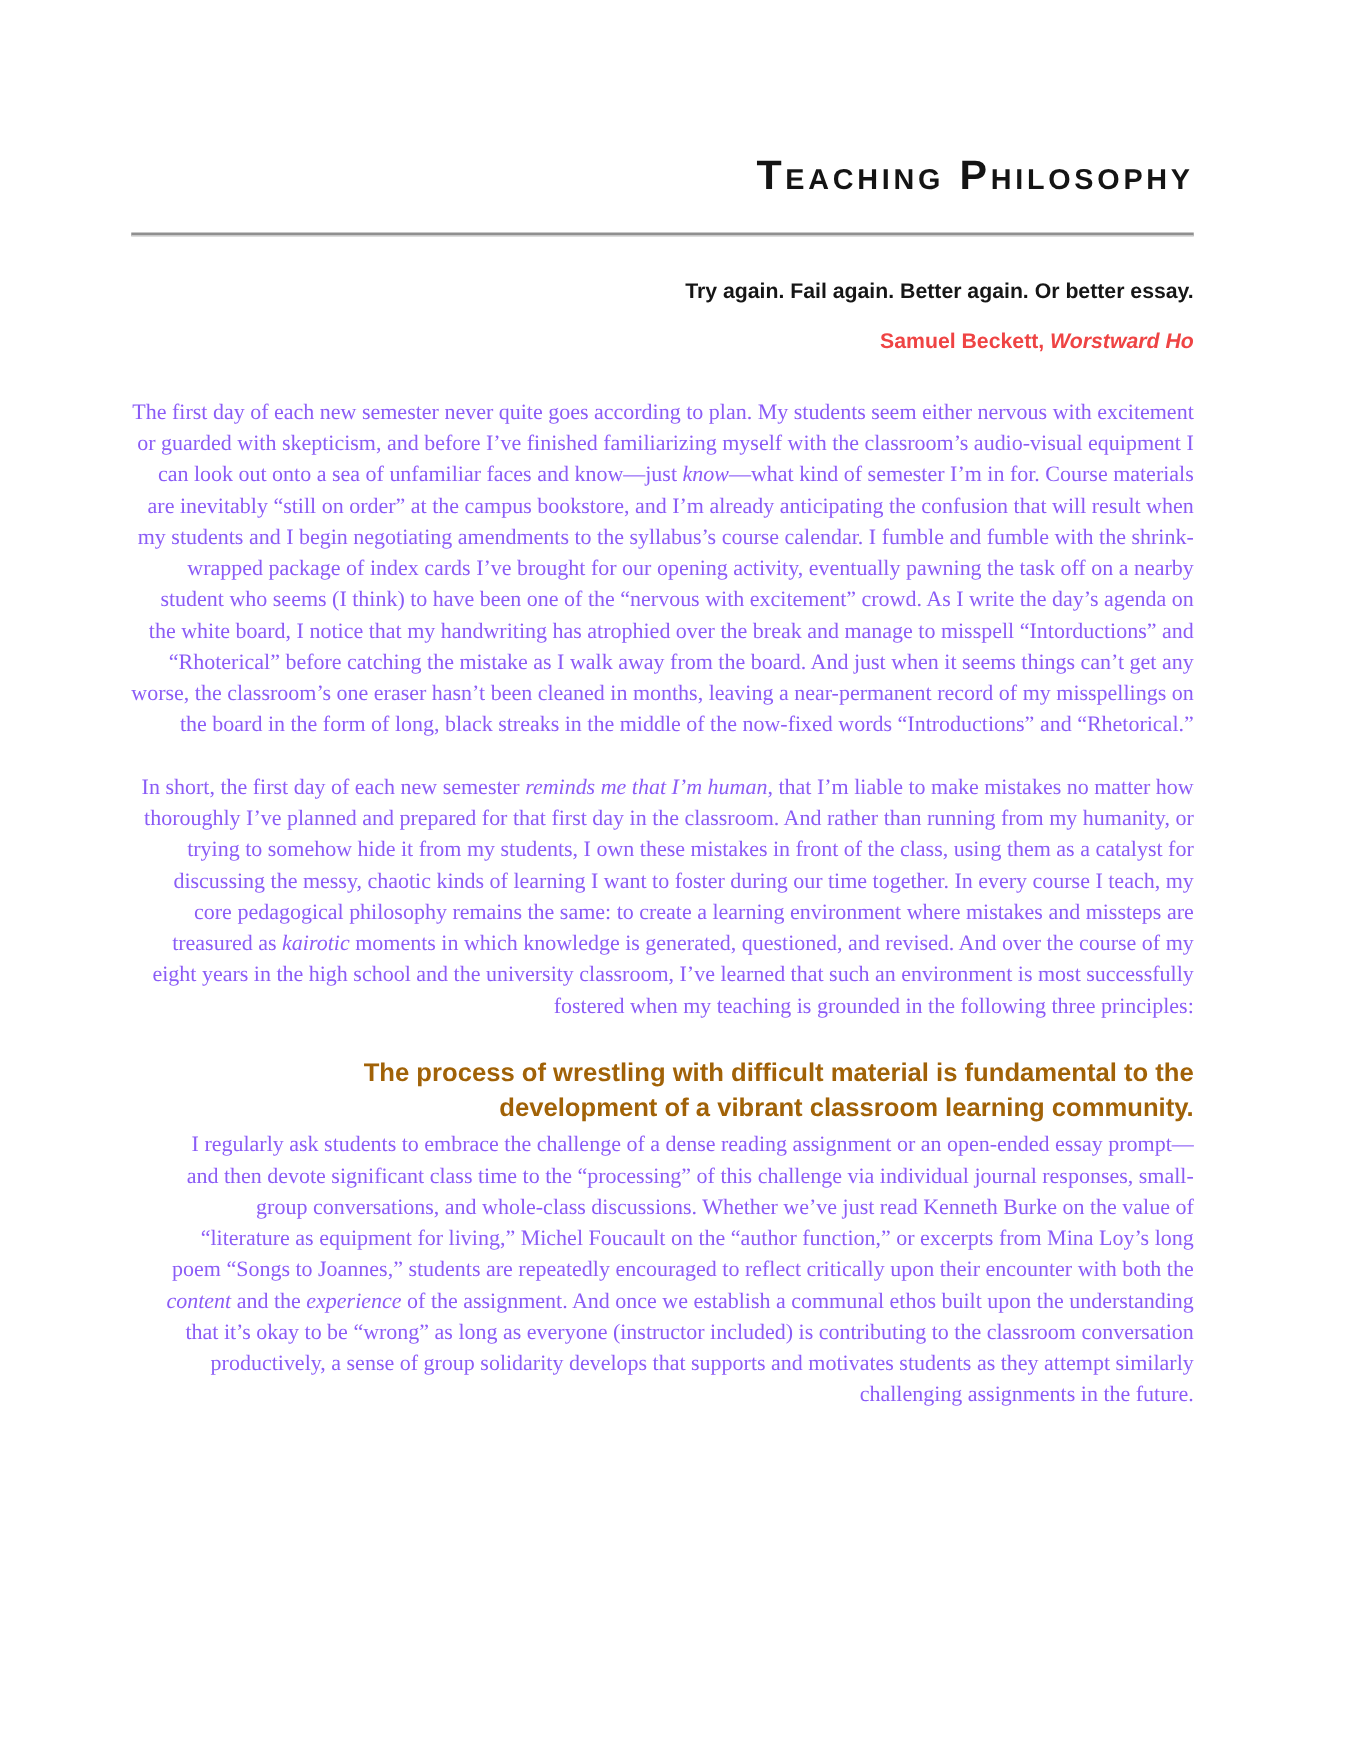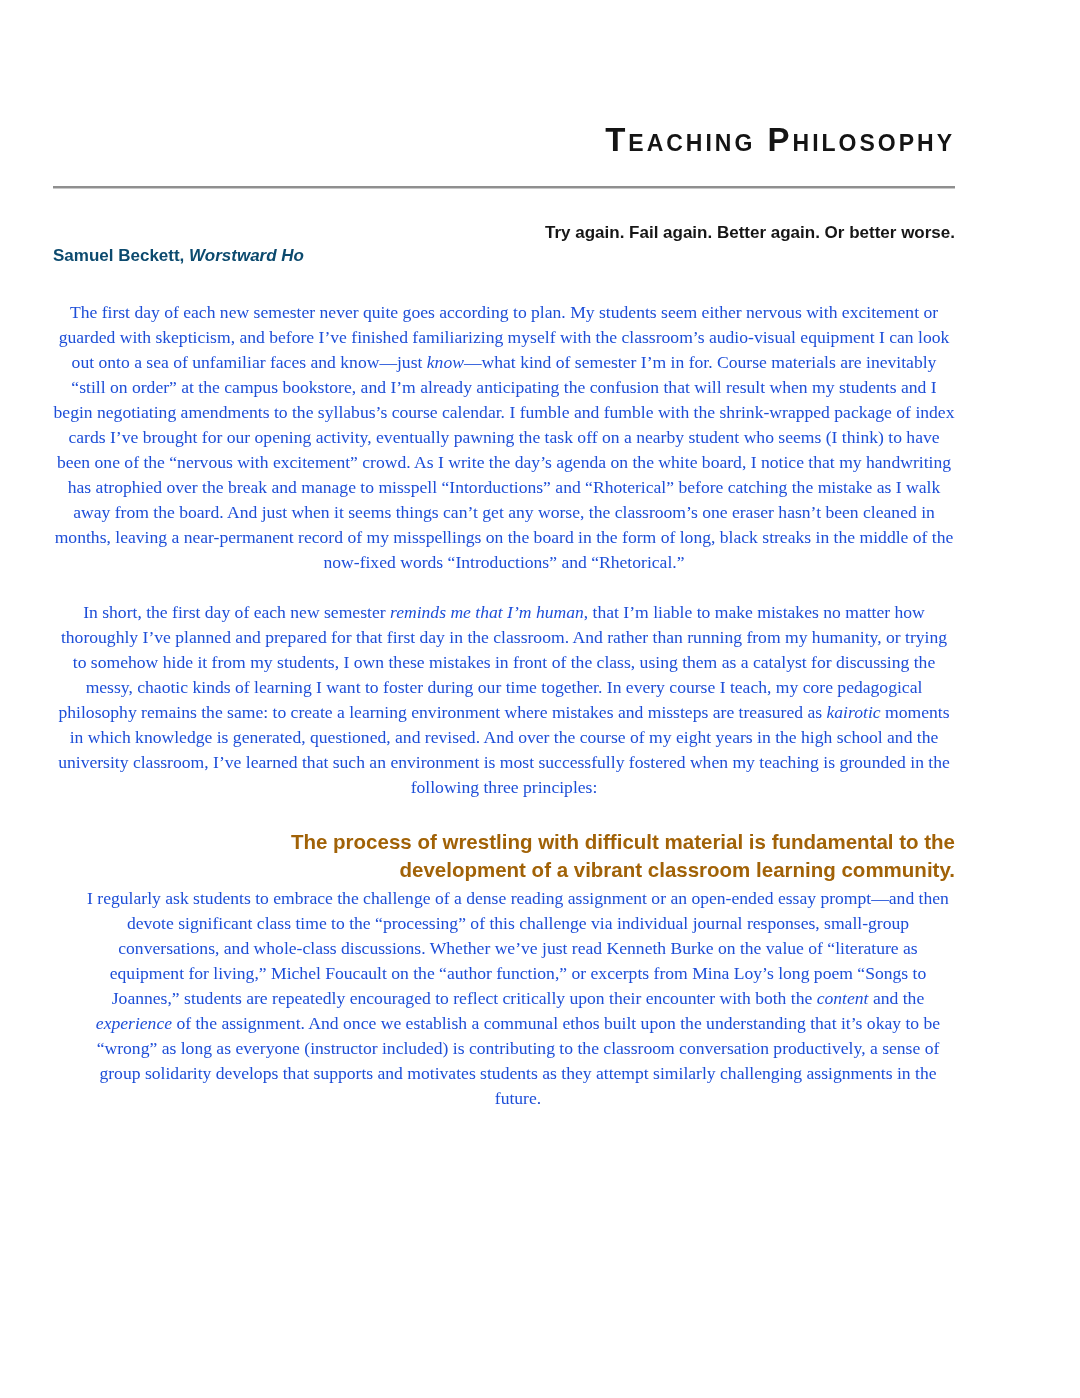--- a/index.html
+++ b/index.html
@@ -8,21 +8,21 @@
     width: 1080px;
   }
   body {
     font-family: "Liberation Serif", serif;
     color: #111111;
   }
   .page {
     width: 1080px;
     height: 1224px;
     background: #ffffff;
-    padding: 120px 125px 40px 53px;
+    padding: 120px 125px 40px 105px;
     overflow: hidden;
   }
   .doc-title {
     font-family: "Liberation Sans", sans-serif;
     font-variant: small-caps;
     font-weight: 700;
     font-size: 33px;
     letter-spacing: 3px;
     text-align: right;
     color: #141414;
@@ -38,35 +38,37 @@
   .epigraph {
     margin-top: 30px;
     text-align: right;
     font-family: "Liberation Sans", sans-serif;
     font-weight: 600;
     font-size: 17px;
     line-height: 27px;
     color: #161616;
   }
   .attribution {
+    margin-top: 17px;
+    text-align: right;
     font-family: "Liberation Sans", sans-serif;
     font-weight: 600;
     font-size: 17px;
-    color: #0c4a6e;
+    color: #ef4444;
   }
   .attribution .italic { font-style: italic; }
   .body-copy {
     margin-top: 34px;
   }
   p.body-paragraph {
     font-family: "Liberation Serif", serif;
     font-size: 17.6px;
     line-height: 25px;
-    text-align: center;
-    color: #1d4ed8;
+    text-align: right;
+    color: #8b5cf6;
     margin-bottom: 25px;
   }
   p.body-paragraph:last-child { margin-bottom: 0; margin-left: 28px; }
   .italic { font-style: italic; }
   .principle-heading {
     font-family: "Liberation Sans", sans-serif;
     font-weight: 700;
     font-size: 20.5px;
     line-height: 28px;
     text-align: right;
@@ -77,21 +79,21 @@
 </head>
 <body>
 
 <div class="page">
 
   <h1 class="doc-title">Teaching Philosophy</h1>
 
   <hr class="divider">
 
   <div class="epigraph">
-    <div>Try again. Fail again. Better again. Or better worse.</div>
+    <div>Try again. Fail again. Better again. Or better essay.</div>
   </div>
 
   <div class="attribution">
     <span>Samuel Beckett, </span><span class="italic">Worstward Ho</span>
   </div>
 
   <div class="body-copy">
 
     <p class="body-paragraph"><span>The first day of each new semester never quite goes according to plan. My students seem either nervous with excitement or guarded with skepticism, and before I’ve finished familiarizing myself with the classroom’s audio-visual equipment I can look out onto a sea of unfamiliar faces and know—just </span><span class="italic">know</span><span>—what kind of semester I’m in for. Course materials are inevitably “still on order” at the campus bookstore, and I’m already anticipating the confusion that will result when my students and I begin negotiating amendments to the syllabus’s course calendar. I fumble and fumble with the shrink-wrapped package of index cards I’ve brought for our opening activity, eventually pawning the task off on a nearby student who seems (I think) to have been one of the “nervous with excitement” crowd. As I write the day’s agenda on the white board, I notice that my handwriting has atrophied over the break and manage to misspell “Intorductions” and “Rhoterical” before catching the mistake as I walk away from the board. And just when it seems things can’t get any worse, the classroom’s one eraser hasn’t been cleaned in months, leaving a near-permanent record of my misspellings on the board in the form of long, black streaks in the middle of the now-fixed words “Introductions” and “Rhetorical.”</span></p>
 

